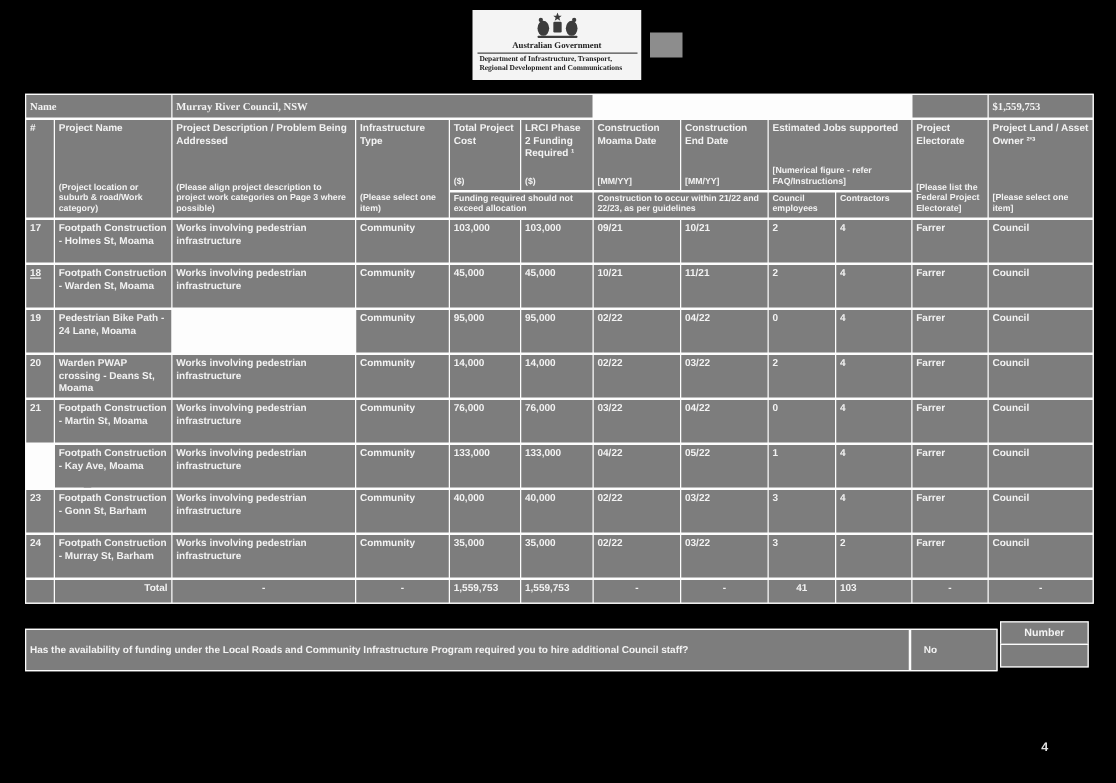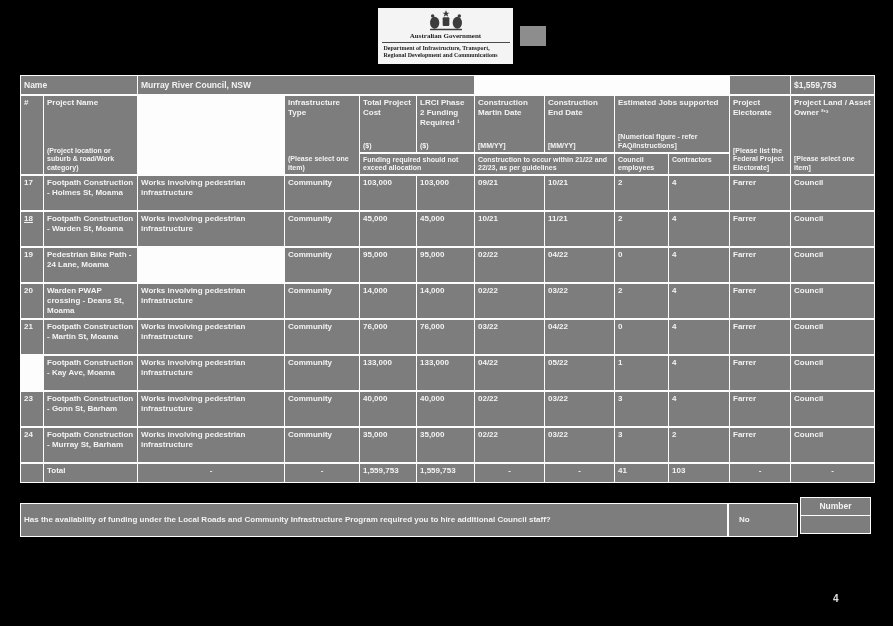--- a/index.html
+++ b/index.html
@@ -24,21 +24,21 @@
     position:absolute;left:20px;top:75px;width:853px;
     display:grid;
     grid-template-columns:22px 93px 146px 74px 56px 57px 69px 69px 53px 60px 60px 83px;
     grid-template-rows:18px 56px 20px repeat(8,34px) 18px;
     gap:2px 1px;background:#fdfdfd;border:1px solid #fdfdfd;
   }
   .cell{
     background:#7d7d7d;color:#f3f3f3;padding:2px 3px;font-size:8px;line-height:1.25;
     font-weight:bold;overflow:hidden;box-sizing:border-box;
   }
-  .nrow{display:flex;align-items:center;font-size:8.5px;}
+  .nrow{display:flex;align-items:center;font-size:8.5px;font-family:Liberation Serif, serif;}
   .hcell{display:flex;flex-direction:column;justify-content:space-between;}
   .hdr-main{font-size:8px;}
   .hdr-sub{font-size:7px;line-height:1.2;}
   .note{font-size:7px;line-height:1.15;}
   .dash{text-align:center;}
   
   .a-name{grid-area:1/1/2/3;}
   .a-council{grid-area:1/3/2/7;}
   .a-alloc{grid-area:1/7/2/11;}
   .a-blank{grid-area:1/11/2/12;}
@@ -104,35 +104,39 @@
   <div class="cell nrow a-blank"></div>
   <div class="cell nrow a-allocval">$1,559,753</div>
 
   <div class="cell hcell a-num">
     <span class="hdr-main">#</span>
   </div>
   <div class="cell hcell a-pname">
     <span class="hdr-main">Project Name</span>
     <span class="hdr-sub">(Project location or suburb &amp; road/Work category)</span>
   </div>
+  <div class="cell hcell a-pdesc">
+    <span class="hdr-main">Project Description / Problem Being Addressed</span>
+    <span class="hdr-sub">(Please align project description to project work categories on Page 3 where possible)</span>
+  </div>
   <div class="cell hcell a-ptype">
     <span class="hdr-main">Infrastructure Type</span>
     <span class="hdr-sub">(Please select one item)</span>
   </div>
   <div class="cell hcell a-cost">
     <span class="hdr-main">Total Project Cost</span>
     <span class="hdr-sub">($)</span>
   </div>
   <div class="cell hcell a-fund">
     <span class="hdr-main">LRCI Phase 2 Funding Required ¹</span>
     <span class="hdr-sub">($)</span>
   </div>
   <div class="cell note a-fundnote">Funding required should not exceed allocation</div>
   <div class="cell hcell a-start">
-    <span class="hdr-main">Construction Martin Date</span>
+    <span class="hdr-main">Construction Moama Date</span>
     <span class="hdr-sub">[MM/YY]</span>
   </div>
   <div class="cell hcell a-end">
     <span class="hdr-main">Construction End Date</span>
     <span class="hdr-sub">[MM/YY]</span>
   </div>
   <div class="cell note a-datenote">Construction to occur within 21/22 and 22/23, as per guidelines</div>
   <div class="cell hcell a-jobs">
     <span class="hdr-main">Estimated Jobs supported</span>
     <span class="hdr-sub">[Numerical figure - refer FAQ/Instructions]</span>
@@ -237,28 +241,28 @@
     <div class="cell" style="grid-area: 11 / 4;">Community</div>
     <div class="cell" style="grid-area: 11 / 5;">35,000</div>
     <div class="cell" style="grid-area: 11 / 6;">35,000</div>
     <div class="cell" style="grid-area: 11 / 7;">02/22</div>
     <div class="cell" style="grid-area: 11 / 8;">03/22</div>
     <div class="cell" style="grid-area: 11 / 9;">3</div>
     <div class="cell" style="grid-area: 11 / 10;">2</div>
     <div class="cell" style="grid-area: 11 / 11;">Farrer</div>
     <div class="cell" style="grid-area: 11 / 12;">Council</div>
     <div class="cell" style="grid-area: 12 / 1;"></div>
-    <div class="cell" style="grid-area: 12 / 2;">Total</div>
+    <div class="cell" style="grid-area: 12 / 2; text-align: right;">Total</div>
     <div class="cell dash" style="grid-area: 12 / 3;">-</div>
     <div class="cell dash" style="grid-area: 12 / 4;">-</div>
     <div class="cell" style="grid-area: 12 / 5;">1,559,753</div>
     <div class="cell" style="grid-area: 12 / 6;">1,559,753</div>
     <div class="cell dash" style="grid-area: 12 / 7;">-</div>
     <div class="cell dash" style="grid-area: 12 / 8;">-</div>
-    <div class="cell" style="grid-area: 12 / 9;">41</div>
+    <div class="cell" style="grid-area: 12 / 9; text-align: center;">41</div>
     <div class="cell" style="grid-area: 12 / 10;">103</div>
     <div class="cell dash" style="grid-area: 12 / 11;">-</div>
     <div class="cell dash" style="grid-area: 12 / 12;">-</div>
   </div>
 
 <div id="question-bar">
   <div class="cell q-cell">Has the availability of funding under the Local Roads and Community Infrastructure Program required you to hire additional Council staff?</div>
   <div class="cell q-cell" style="padding-left:10px;">No</div>
 </div>
 <div class="num-stack">

